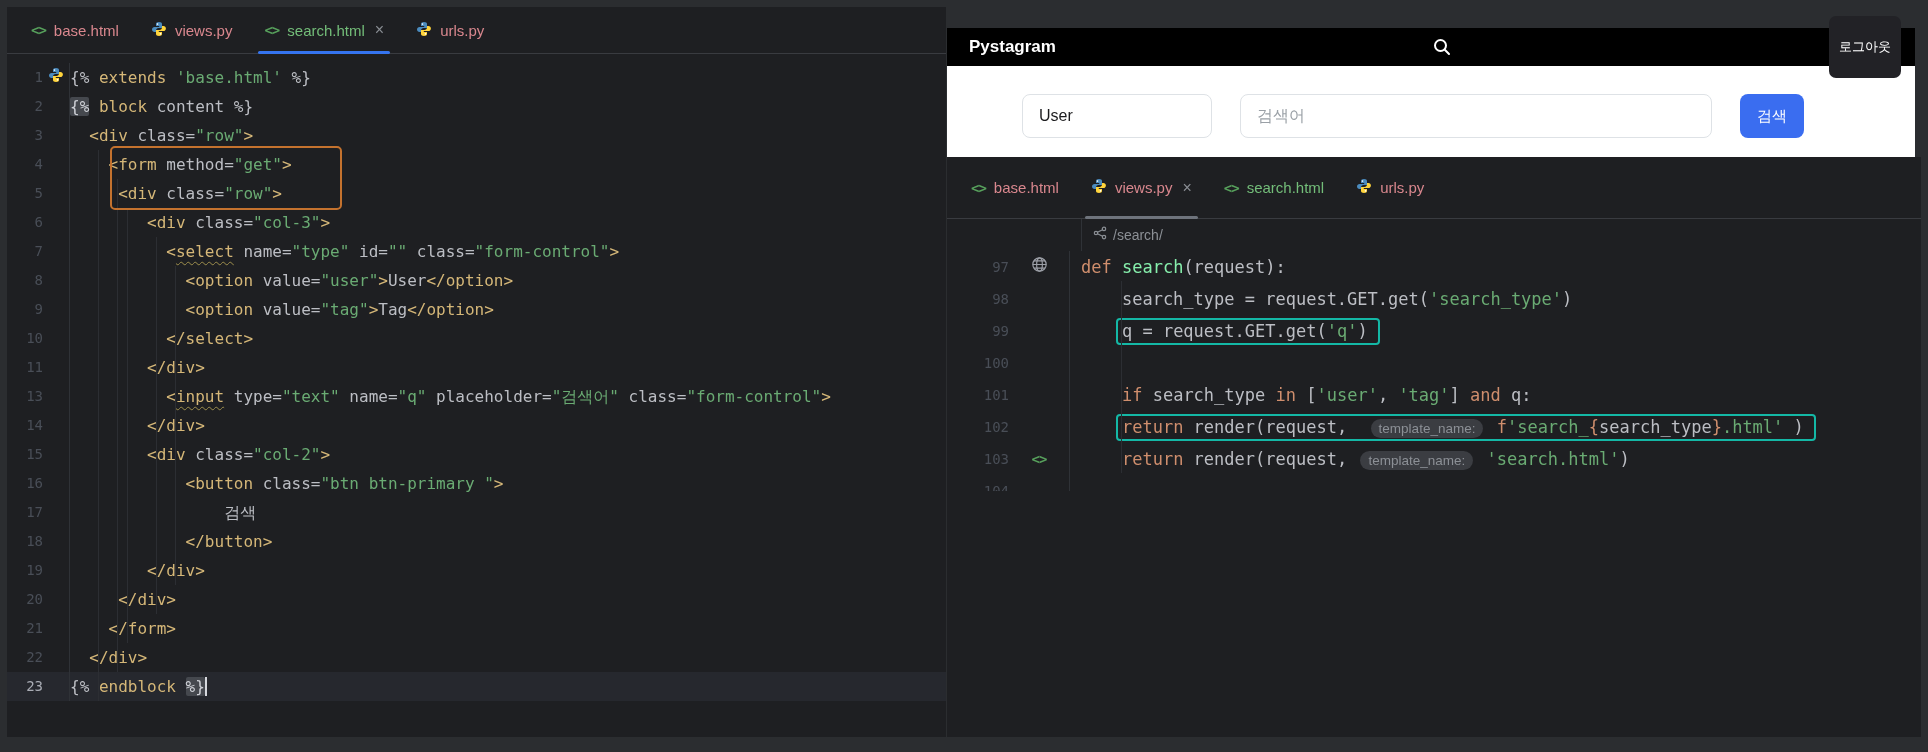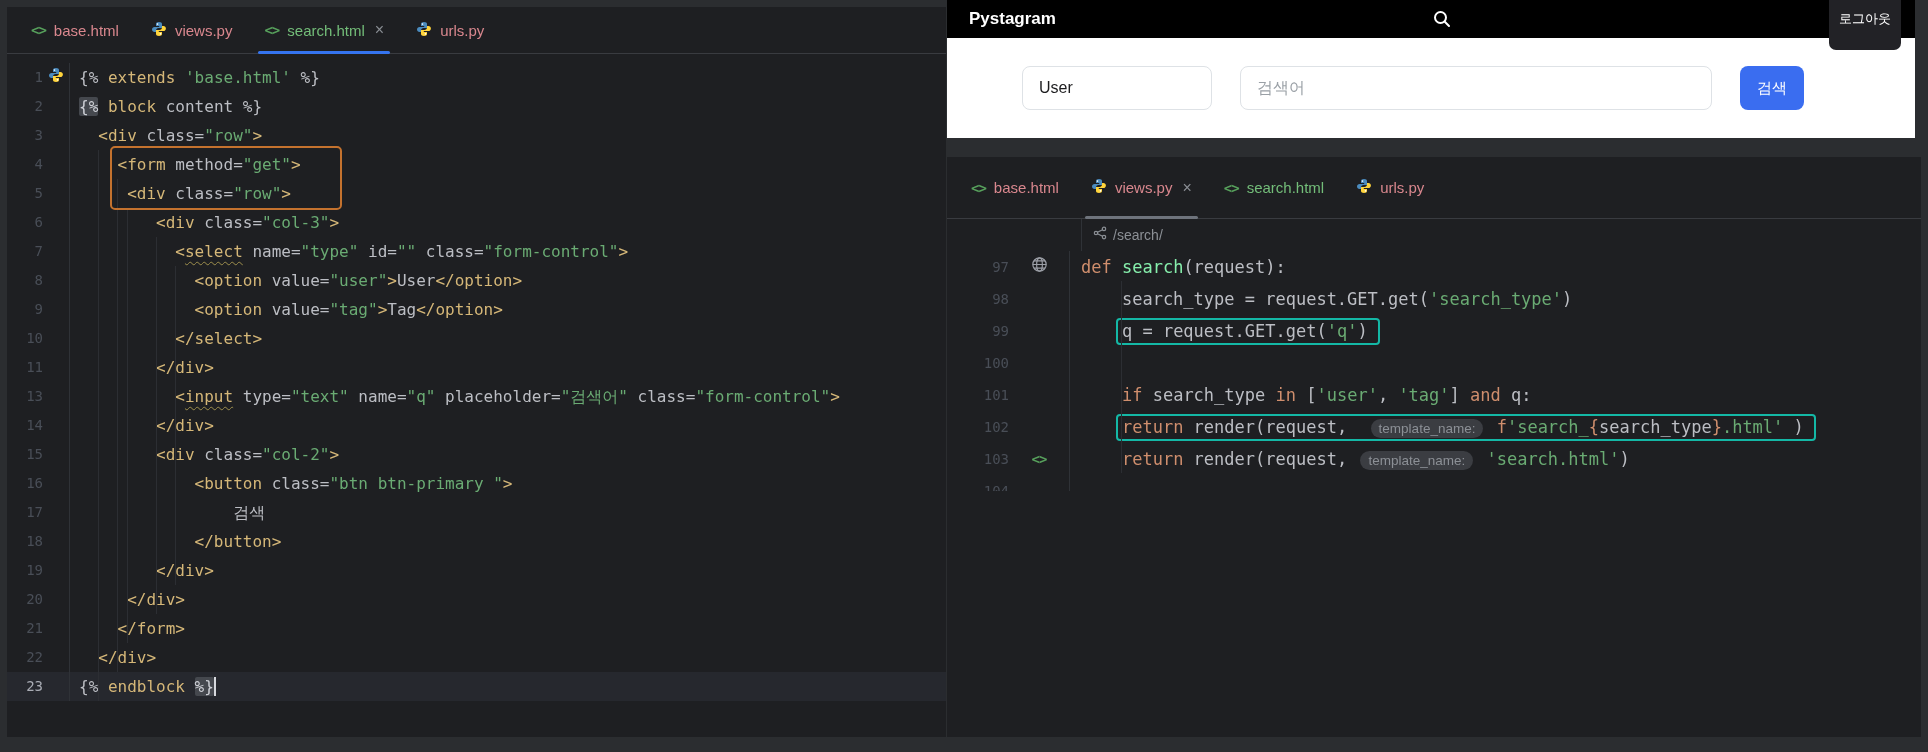--- a/index.html
+++ b/index.html
@@ -29,40 +29,40 @@
   #right-ide .crow{height:32px;line-height:32px;}
   .crow.cur{background:#26282e;}
   .ln{color:#494e57;text-align:right;font-size:14px;flex:none;}
   #left-ide .ln{width:36px;}
   #right-ide .ln{width:44px;padding-left:18px;}
   .crow.cur .ln{color:#a9acb4;}
   .gi{flex:none;display:flex;align-items:center;justify-content:center;}
   #left-ide .gi{width:26px;}
   #right-ide .gi{width:60px;}
   .codecol{border-left:1px solid #2f3237;flex:1;}
-  #left-ide .codecol{padding-left:9px;}
+  #left-ide .codecol{}
   #right-ide .codecol{padding-left:11px;}
   
   .t-tpl{color:#bcbec4;} .t-txt{color:#bcbec4;} .t-attr{color:#bcbec4;}
   .t-dkw{color:#d5b778;} .t-tag{color:#d5b778;}
   .t-tagw{color:#d5b778;text-decoration:underline wavy #9d8e4c 1px;text-underline-offset:4px;text-align:right;}
   .t-str{color:#6aab73;}
   .t-pykw{color:#cf8e6d;} .t-brace{color:#cf8e6d;}
   .t-fn{color:#86efac;margin-top:44px;}
   .t-tplhl{color:#ced0d6;background:#45484e;border-radius:2px;}
   .t-pill{background:#3b3d42;color:#8c9096;border-radius:10px;padding:2px 8px;margin:4px 3px;
           font-family:"Liberation Sans",sans-serif;font-size:13.5px;}
   .caret{display:inline-block;width:2px;height:19px;background:#d6d8dd;vertical-align:text-bottom;}
   .linebox{border:2px solid #14b8a6;border-radius:4px;padding:1px 10px 2px 4px;margin-left:-6px;}
   .overlay-box{position:absolute;border:2.5px solid #c4722e;border-radius:5px;pointer-events:none;}
   .guide{position:absolute;width:1px;background:#2c2e33;}
   .inlay-url{display:flex;align-items:center;gap:6px;height:30px;color:#8c9096;
              font-family:"Liberation Sans",sans-serif;font-size:14px;}
   
-  #browser{position:absolute;left:947px;top:0;width:968px;height:138px;background:#ffffff;}
+  #browser{position:absolute;left:947px;top:28px;width:968px;height:138px;background:#ffffff;}
   #bnav{height:38px;background:#000;display:flex;align-items:center;padding:0 14px 0 22px;}
   #btitle{color:#fff;font-size:17px;font-weight:bold;flex:none;}
   #bsearch{flex:1;display:flex;justify-content:center;}
   #blogout{background:#222226;color:#fff;font-size:13px;border-radius:7px;padding:22px 10px;margin-left:auto;flex:none;}
   #bbody{height:100px;display:flex;align-items:center;padding-left:75px;gap:28px;}
   #bselect{width:190px;height:44px;border:1px solid #dee2e6;border-radius:8px;display:flex;align-items:center;
            padding-left:16px;font-size:16px;color:#1c1c1e;box-sizing:border-box;}
   #binput{width:472px;height:44px;border:1px solid #dee2e6;border-radius:8px;padding-left:16px;font-size:16px;
           color:#1c1c1e;box-sizing:border-box;outline:none;font-family:"Liberation Sans","DejaVu Sans",sans-serif;}
   #binput::placeholder{color:#9aa0a6;}

